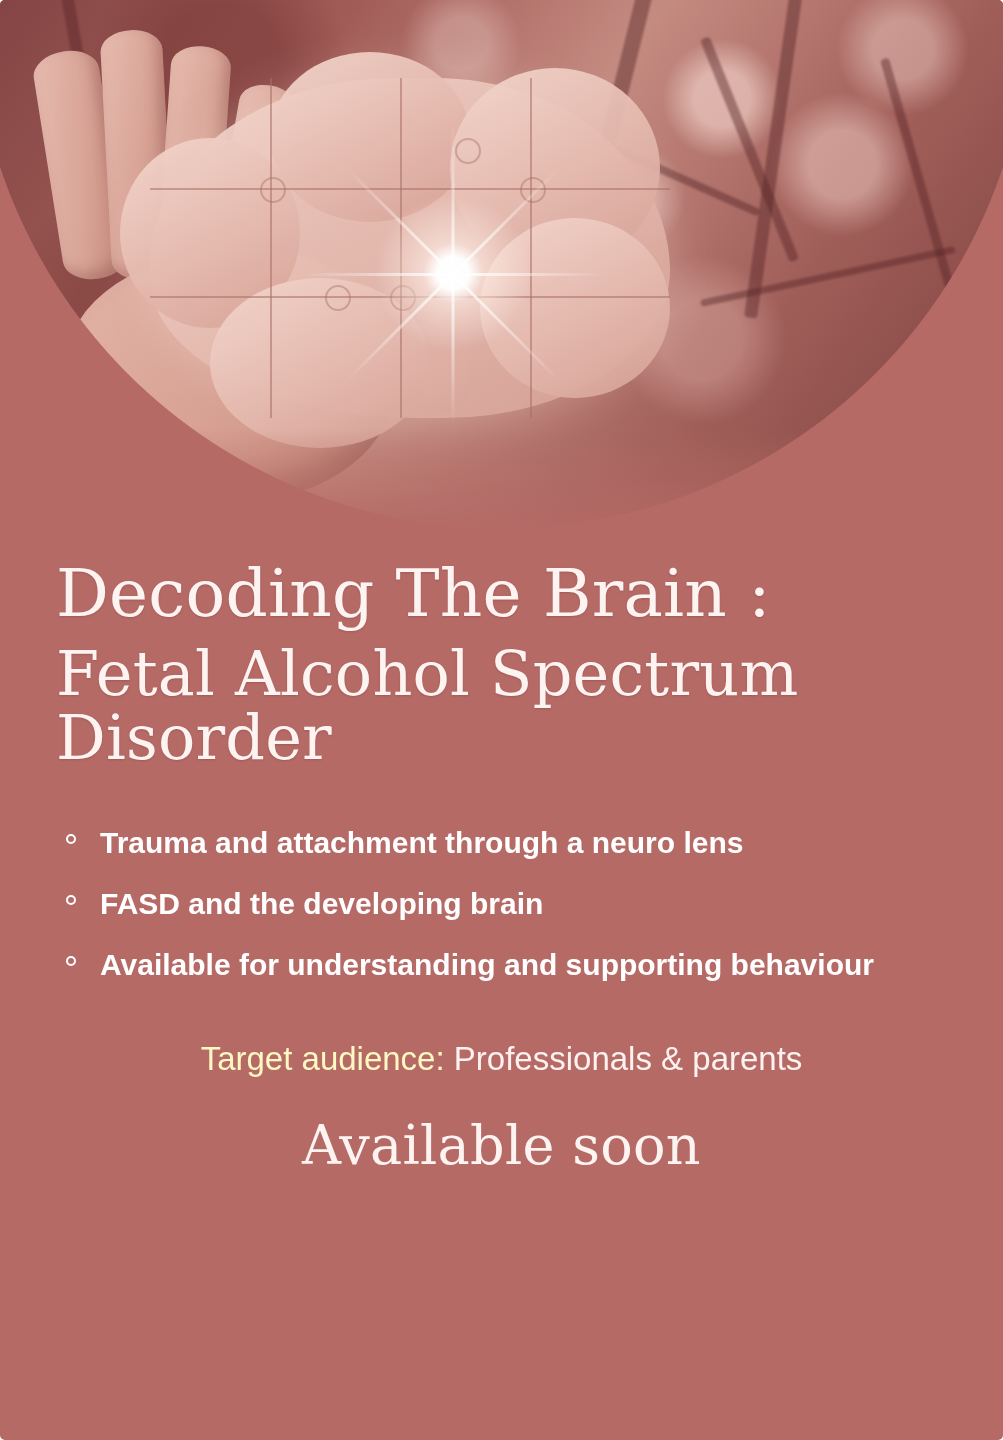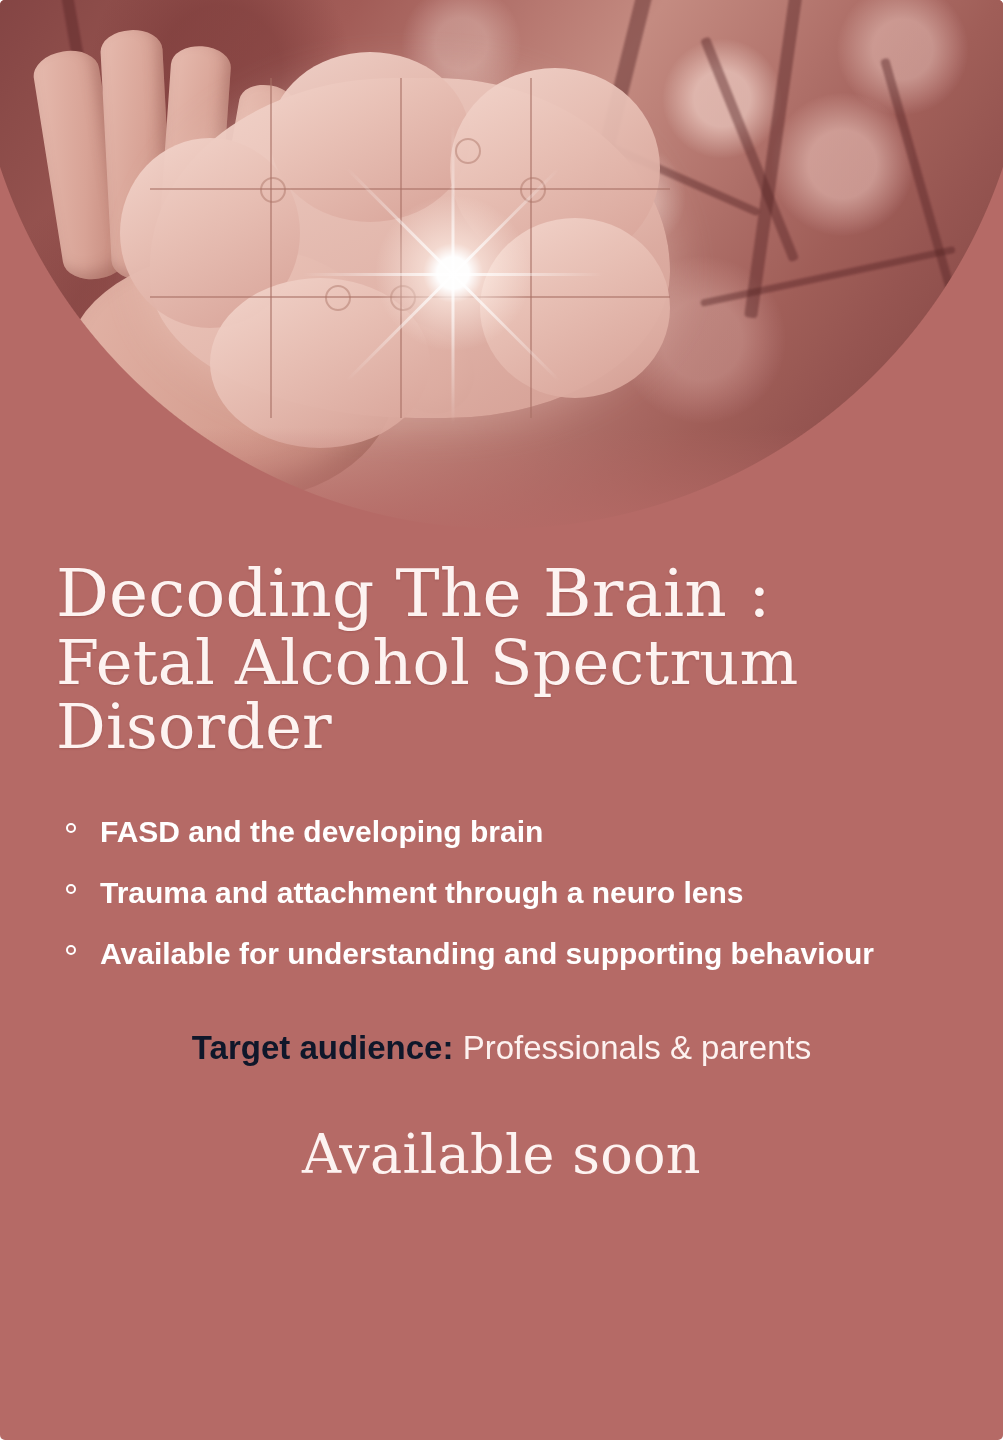--- a/index.html
+++ b/index.html
@@ -161,21 +161,21 @@
     letter-spacing: 0.2px;
     line-height: 1.02;
     color: #fdf3f1;
     text-shadow: 0 1px 2px rgba(110,45,42,0.25);
   }
   .title-line-1 {
     font-size: 66px;
   }
   .title-line-2 {
     font-size: 62px;
-    margin-top: 4px;
+    margin-top: 15px;
   }
   .subtitle {
     margin: 36px 60px 0 60px;
     font-size: 36px;
     line-height: 1.34;
     font-weight: 400;
     color: #fceeec;
   }
   .bullets {
     margin: 54px 0 0 0;
@@ -201,25 +201,25 @@
     border-radius: 50%;
     box-sizing: border-box;
   }
   .audience {
     margin: 56px 0 0 0;
     text-align: center;
     font-size: 33px;
     color: #fdf2f0;
   }
   .audience .label {
-    font-weight: 700;
-    color: #0f172a;
+    font-weight: 400;
+    color: #fef9c3;
   }
   .available {
-    margin: 56px 0 0 0;
+    margin: 36px 0 0 0;
     text-align: center;
     font-family: "DejaVu Serif", serif;
     font-size: 54px;
     color: #fdf3f1;
     letter-spacing: 0.3px;
   }
 </style>
 </head>
 <body>
 
@@ -284,25 +284,25 @@
 
     <div class="title-block">
       <div class="title-line title-line-1">Decoding The Brain :</div>
       <div class="title-line title-line-2">Fetal Alcohol Spectrum Disorder</div>
     </div>
 
 
     <ul class="bullets">
       <li>
         <span class="dot"></span>
-        <span>FASD and the developing brain</span>
+        <span>Trauma and attachment through a neuro lens</span>
       </li>
       <li>
         <span class="dot"></span>
-        <span>Trauma and attachment through a neuro lens</span>
+        <span>FASD and the developing brain</span>
       </li>
       <li>
         <span class="dot"></span>
         <span>Available for understanding and supporting behaviour</span>
       </li>
     </ul>
 
     <div class="audience">
       <span class="label">Target audience:</span>
       <span>Professionals &amp; parents</span>

